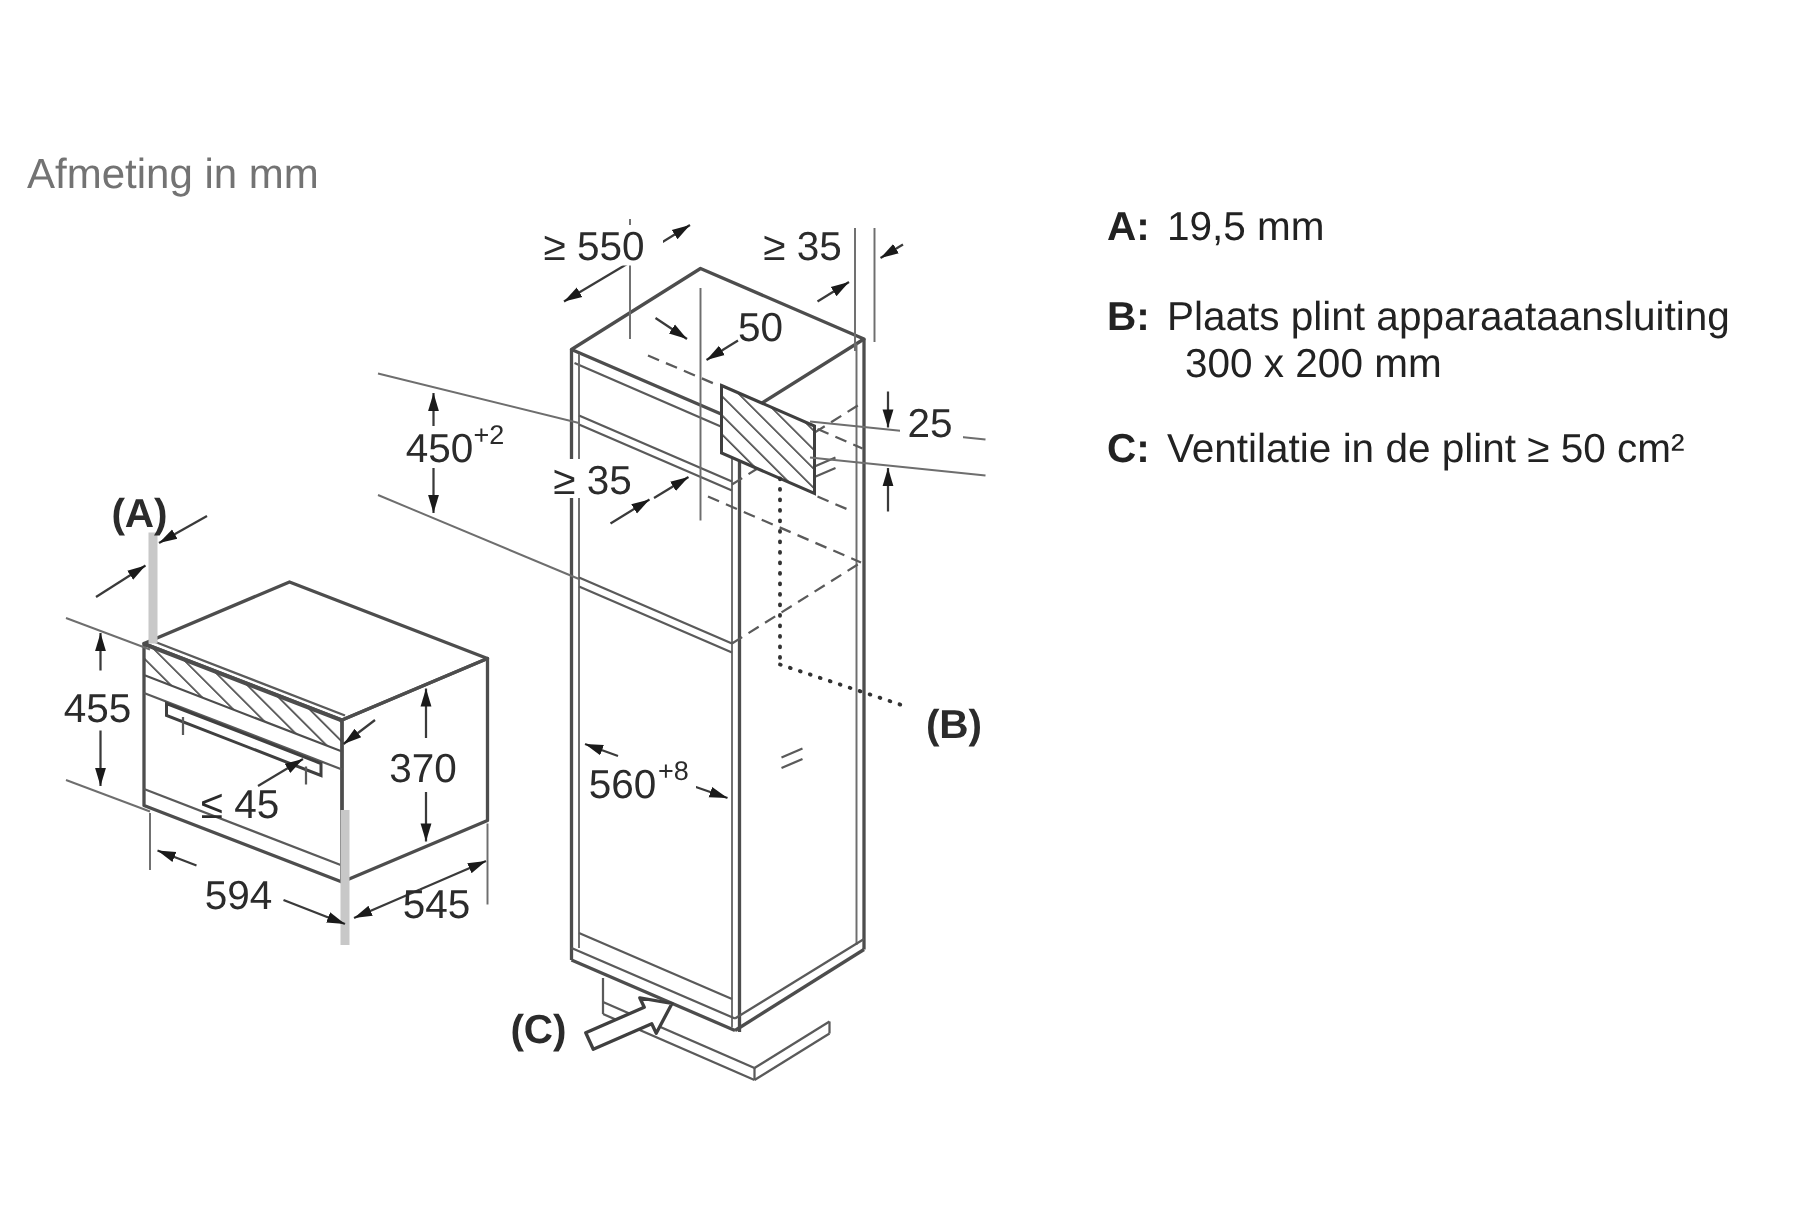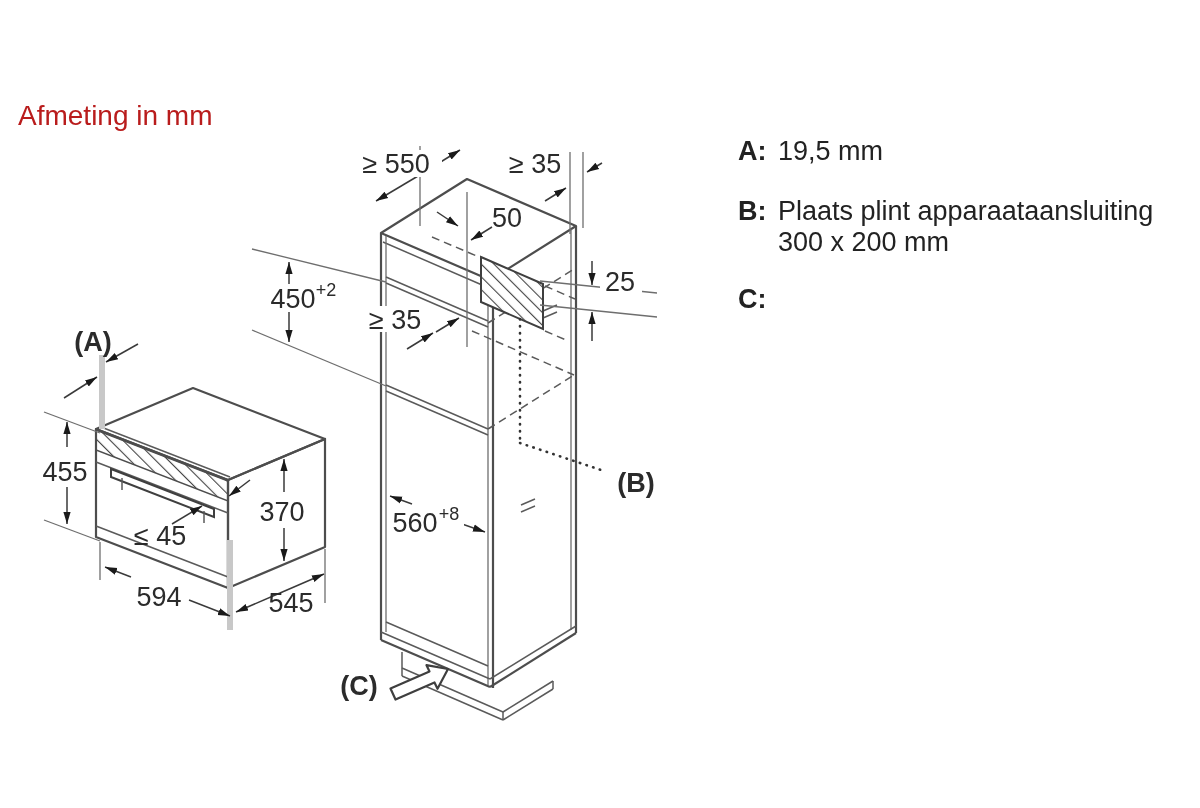--- a/index.html
+++ b/index.html
@@ -1,26 +1,26 @@
 <!DOCTYPE html>
 <html><head>
 <meta charset="utf-8">
 <style>
   html,body{margin:0;padding:0;background:#ffffff;}
   .stage{position:relative;width:1200px;height:808px;background:#ffffff;overflow:hidden;
          font-family:"Liberation Sans",sans-serif;color:#262626;}
-  .title{position:absolute;left:18px;top:100px;font-size:28px;color:#b91c1c;}
+  .title{position:absolute;left:18px;top:100px;font-size:28px;color:#737373;}
   .legend{position:absolute;left:738px;top:136px;width:460px;font-size:27px;color:#222;}
   .lrow{position:absolute;left:0;display:flex;line-height:31px;}
   .lrow.r0{top:0;}
   .lrow.r1{top:60px;}
   .lrow.r2{top:148px;}
   .lkey{font-weight:bold;width:40px;flex:0 0 40px;}
   .ltxt{white-space:nowrap;}
-  .ltxt2{white-space:nowrap;}
+  .ltxt2{white-space:nowrap;margin-left:12px;}
   .ltxt2:empty{display:none;}
   svg{position:absolute;left:0;top:0;}
   svg text{fill:#2b2b2b;font-family:"Liberation Sans",sans-serif;font-size:27px;}
   svg text.lbl{font-weight:bold;}
   svg text.sup{font-size:18px;}
   .obj{stroke:#4d4d4d;fill:none;stroke-width:2.2;stroke-linejoin:round;}
   .obj2{stroke:#5a5a5a;fill:none;stroke-width:1.5;}
   .thin{stroke:#6e6e6e;fill:none;stroke-width:1.3;}
   .dim{stroke:#3a3a3a;fill:none;stroke-width:1.5;}
   .dash{stroke:#5a5a5a;fill:none;stroke-width:1.5;stroke-dasharray:8 5;}
@@ -44,20 +44,24 @@
     </div>
     <div class="lrow r1">
       <span class="lkey">B:</span>
       <span>
         <span class="ltxt">Plaats plint apparaataansluiting</span>
         <div class="ltxt2">300 x 200 mm</div>
       </span>
     </div>
     <div class="lrow r2">
       <span class="lkey">C:</span>
+      <span>
+        <span class="ltxt">Ventilatie in de plint ≥ 50 cm²</span>
+        
+      </span>
     </div>
   </div>
 
   <svg width="1200" height="808" viewBox="0 0 1200 808">
     <defs>
       <marker id="arr" viewBox="0 0 14 10" refX="13" refY="5" markerWidth="13" markerHeight="10" orient="auto" markerUnits="userSpaceOnUse">
         <path d="M0,1.1 L13,5 L0,8.9 Z" fill="#1a1a1a"></path>
       </marker>
       <pattern id="hatch" width="9" height="9" patternUnits="userSpaceOnUse" patternTransform="rotate(-45)">
         <line x1="0" y1="0" x2="0" y2="9" stroke="#444" stroke-width="2.2"></line>

